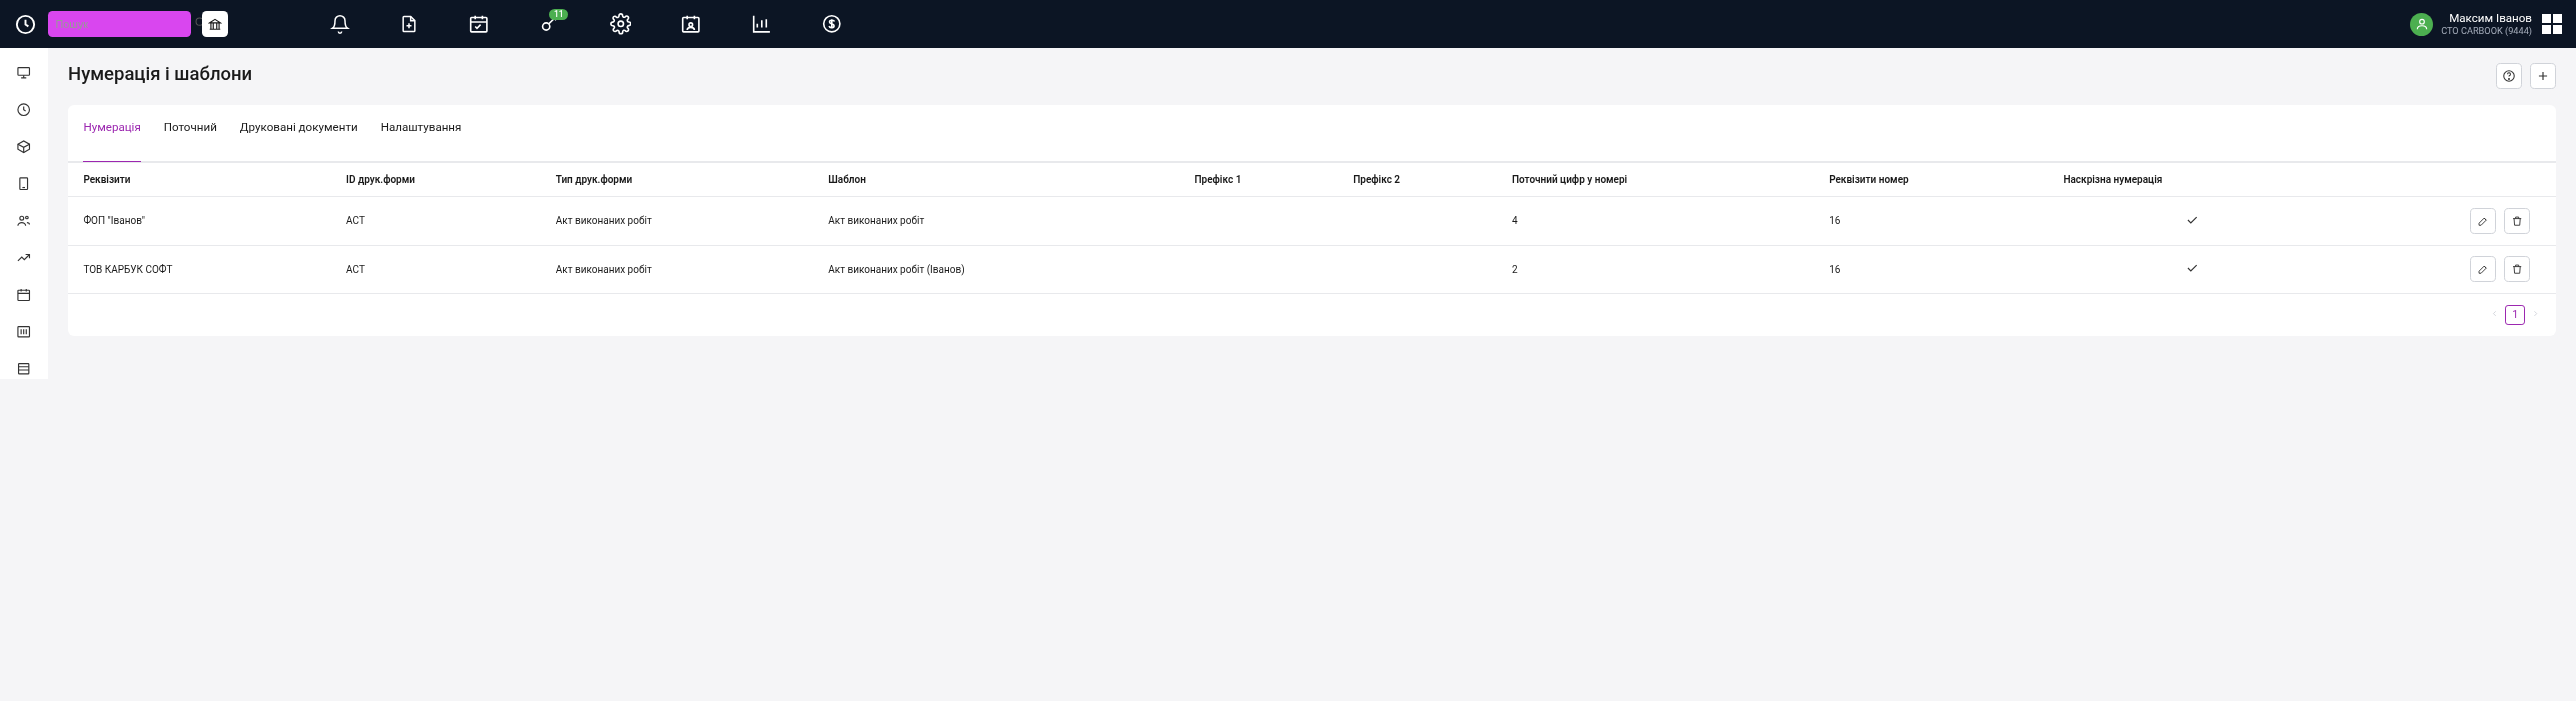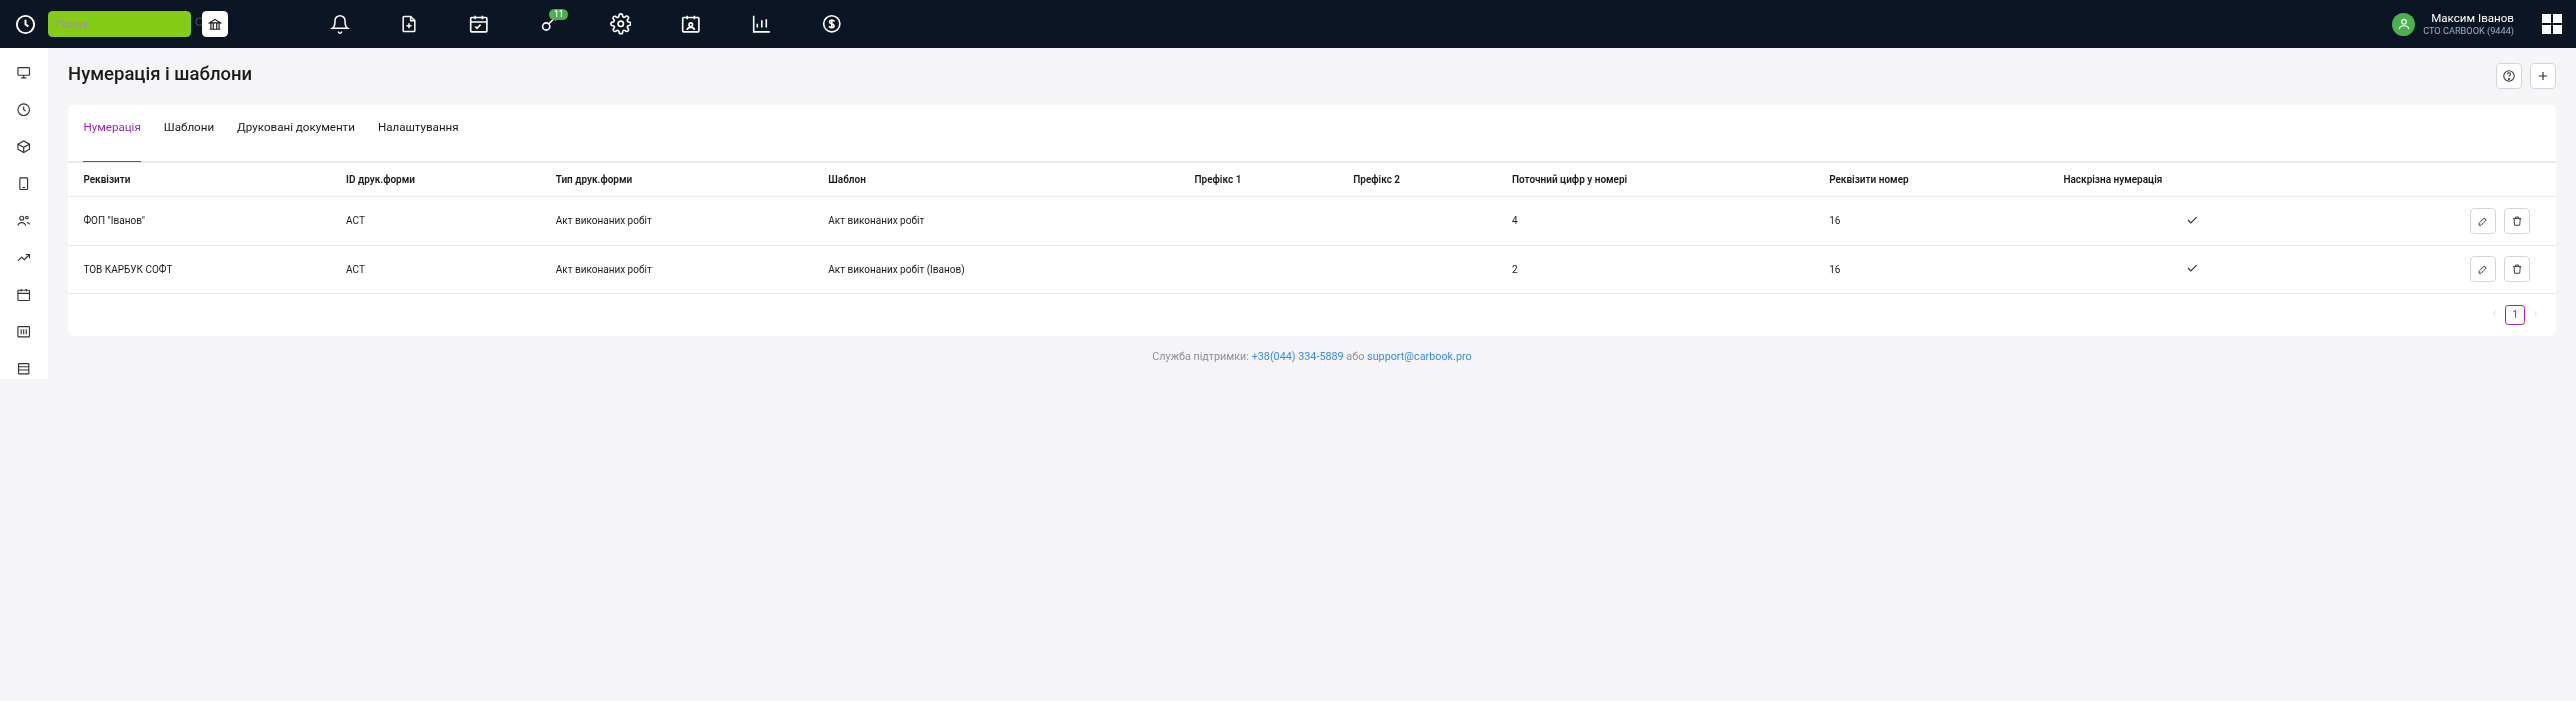--- a/index.html
+++ b/index.html
@@ -17,21 +17,21 @@
     display: flex;
     align-items: center;
     padding: 0 14px;
     color: #fff;
     gap: 10.8px;
   }
   .topbar-logo { display: flex; align-items: center; }
   .search-wrap {
     display: flex;
     align-items: center;
-    background: #84cc16;
+    background: #d946ef;
     border-radius: 4.6px;
     height: 26px;
     padding: 0 7.7px;
     width: 143px;
   }
   .search-wrap input {
     border: none;
     outline: none;
     flex: 1;
     font-size: 10.8px;
@@ -63,21 +63,21 @@
   .badge {
     position: absolute;
     top: -4.6px; right: -7.7px;
     background: #4caf50;
     color: #fff;
     border-radius: 7.7px;
     font-size: 8.5px;
     padding: 0.8px 4.6px;
     font-weight: 500;
   }
-  .topbar-right { display: flex; align-items: center; gap: 28px; }
+  .topbar-right { display: flex; align-items: center; gap: 10px; }
   .user-block { display: flex; align-items: center; gap: 7.7px; }
   .avatar {
     width: 23px; height: 23px;
     border-radius: 50%;
     background: #4caf50;
     display: flex; align-items: center; justify-content: center;
   }
   .user-text { display: flex; flex-direction: column; align-items: flex-end; line-height: 1.2; }
   .user-name { font-size: 11.6px; }
   .user-sub { font-size: 9.2px; color: #a5adbb; text-align: right; }
@@ -328,21 +328,21 @@
           <svg width="14" height="14" viewBox="0 0 24 24" fill="none" stroke="#333" stroke-width="2">
               <path d="M12 5v14M5 12h14"></path>
             </svg>
         </div>
       </div>
     </div>
 
     <div class="card">
       <div class="tabs">
         <div class="tab active">Нумерація</div>
-        <div class="tab">Шаблони</div>
+        <div class="tab">Поточний</div>
         <div class="tab">Друковані документи</div>
         <div class="tab">Налаштування</div>
       </div>
 
       <table>
         <thead>
           <tr>
             <th>Реквізити</th>
             <th>ID друк.форми</th>
             <th>Тип друк.форми</th>
@@ -425,18 +425,15 @@
         </span>
         <span class="page-num">1</span>
         <span class="page-arrow">
           <svg width="9.2" height="9.2" viewBox="0 0 24 24" fill="none" stroke="#c7cad1" stroke-width="2">
               <path d="M9 6l6 6-6 6"></path>
             </svg>
         </span>
       </div>
     </div>
 
-    <div class="footer">
-      <span>Служба підтримки: </span><a href="#">+38(044) 334-5889</a><span> або </span><a href="#">support@carbook.pro</a>
-    </div>
   </div>
 </div>
 
 
 </body></html>

